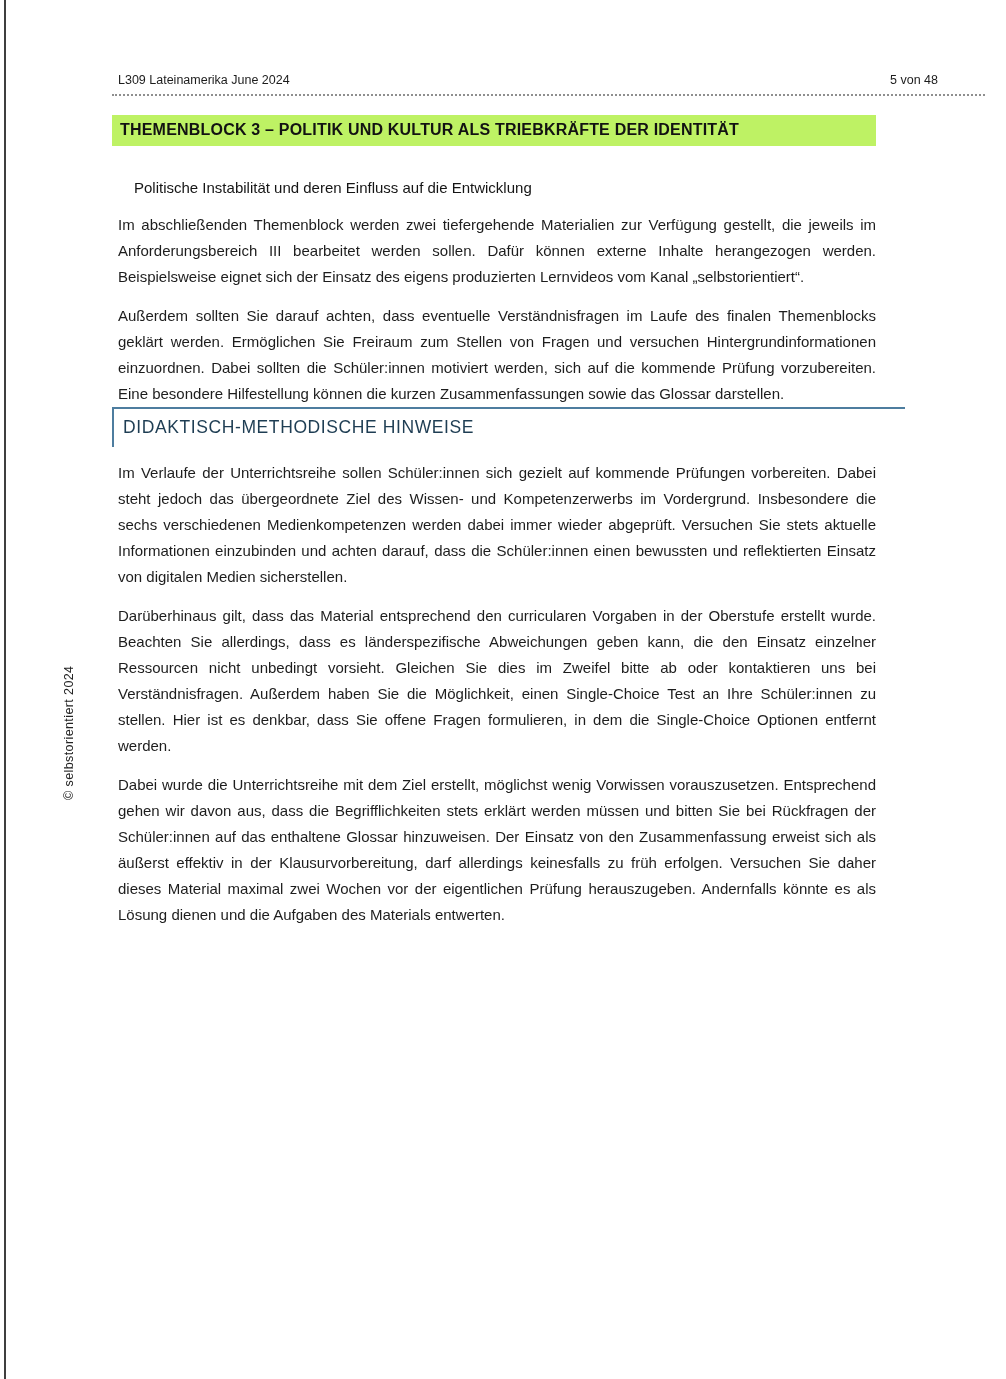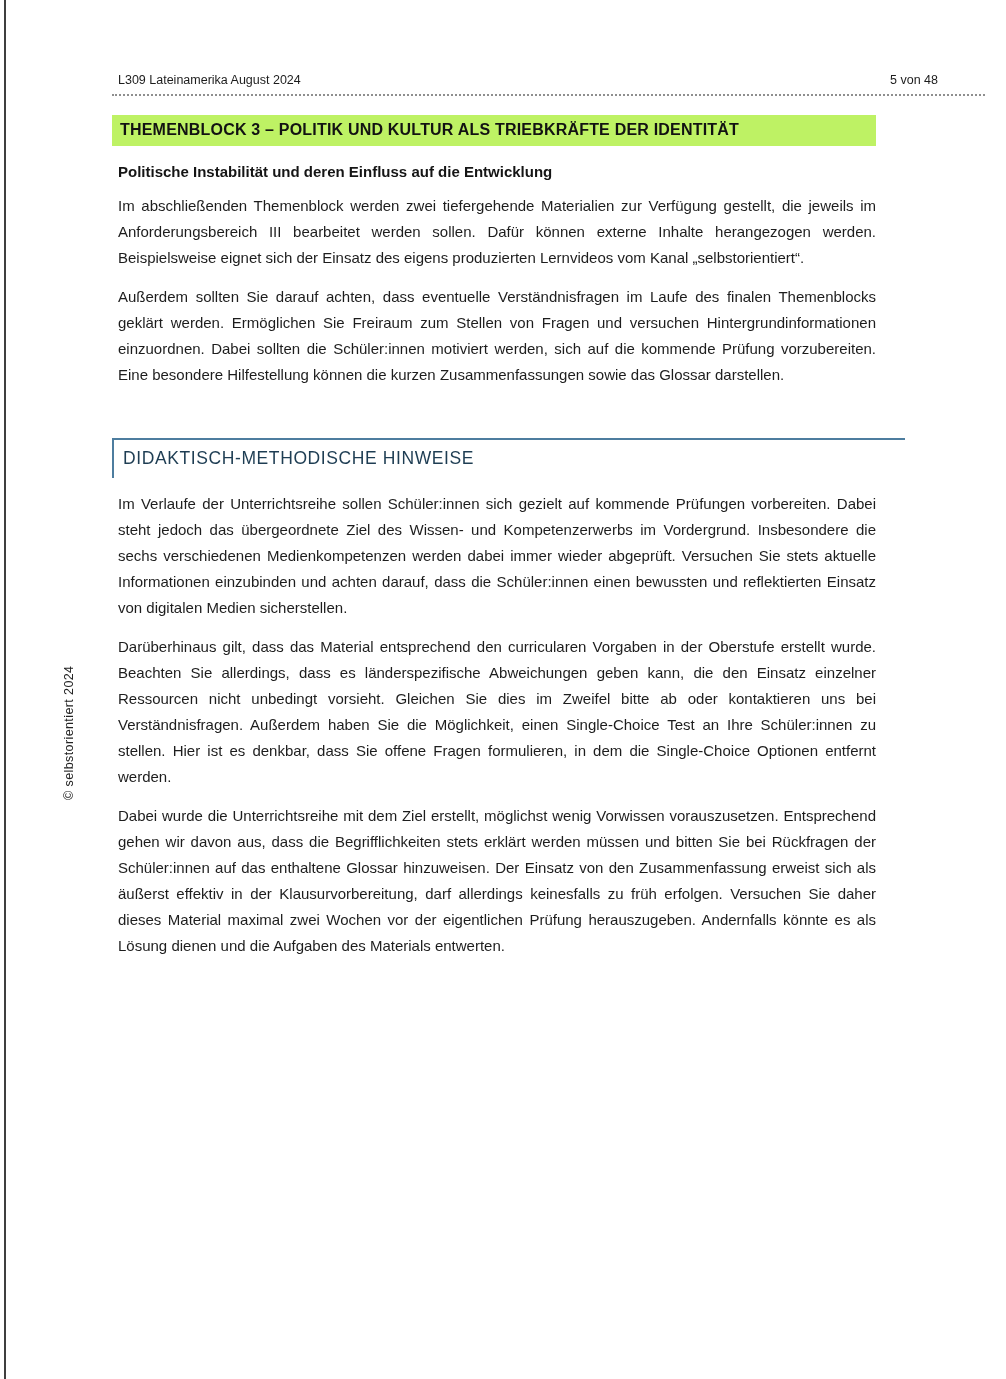--- a/index.html
+++ b/index.html
@@ -65,39 +65,38 @@
     letter-spacing: 0.2px;
     color: #121212;
   }
   .content {
     position: absolute;
     left: 112px;
     top: 163px;
     width: 764px;
   }
   .section-heading {
-    margin: 0;
+    margin: 16px;
     padding-left: 6px;
     font-size: 15px;
-    font-weight: 700;
+    font-weight: 400;
     color: #151515;
   }
   .section-heading.second {
     margin-top: 21px;
   }
   .body-par {
     margin: 13px 0 0 0;
     padding-left: 6px;
     font-size: 15px;
     line-height: 26px;
     text-align: justify;
     color: #1d1d1d;
   }
   .hinweise-box {
-    margin-top: 50px;
     width: 793px;
     border-top: 2.5px solid #4d7d9f;
   }
   .hinweise-title {
     display: block;
     border-left: 2.5px solid #4d7d9f;
     padding: 8px 0 9px 9px;
     font-size: 17.5px;
     font-weight: 400;
     letter-spacing: 0.6px;
@@ -107,21 +106,21 @@
 </head>
 <body>
 
 <div class="page">
 
   <div class="left-edge"></div>
 
   <div class="copyright-vertical">© selbstorientiert 2024</div>
 
   <header class="page-header">
-    <span>L309 Lateinamerika August 2024</span>
+    <span>L309 Lateinamerika June 2024</span>
     <span>5 von 48</span>
   </header>
 
   <div class="header-rule"></div>
 
   <div class="title-bar">
     <span>THEMENBLOCK 3 – POLITIK UND KULTUR ALS TRIEBKRÄFTE DER IDENTITÄT</span>
   </div>
 
   <main class="content">

